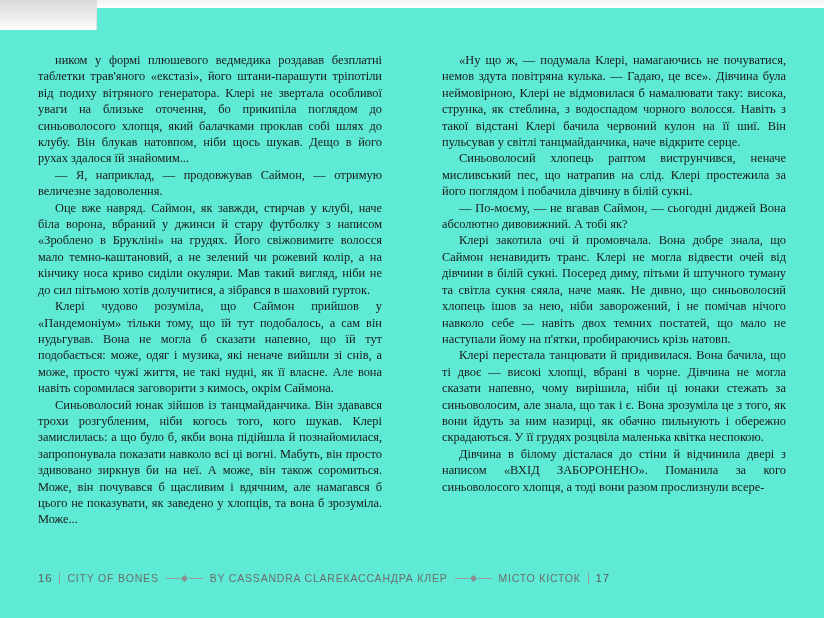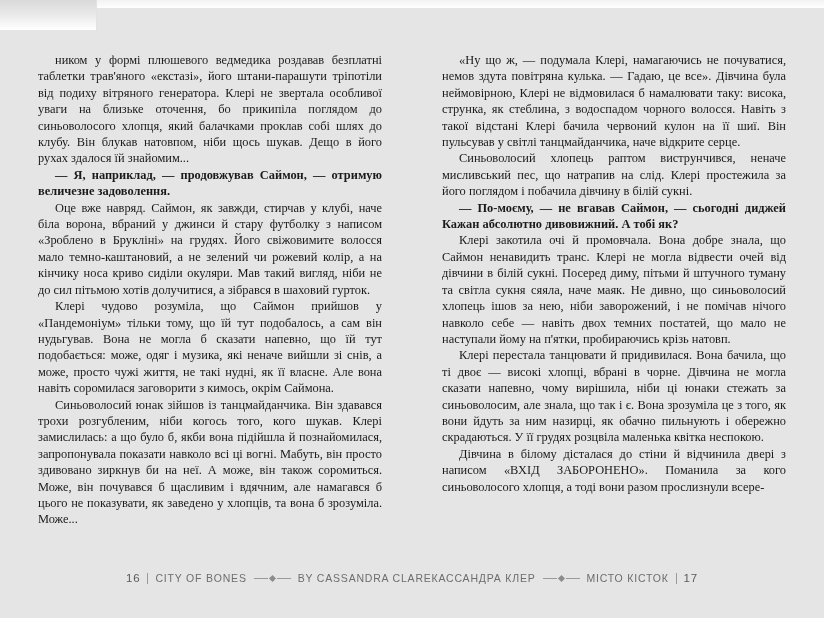--- a/index.html
+++ b/index.html
@@ -11,21 +11,21 @@
     height: 618px;
     background: #ffffff;
     font-family: "Liberation Serif", serif;
     color: #1a1a1a;
     overflow: hidden;
     position: relative;
   }
   .page {
     position: absolute;
     inset: 0;
-    background: #e5e5e5;
+    background: #5eead4;
   }
   
   .scan-shadow-top {
     position: absolute;
     left: 0;
     top: 0;
     width: 96px;
     height: 30px;
     background: linear-gradient(180deg, #d9d9d9 0%, #ececec 55%, #ffffff 100%);
     border-right: 1px solid #e2e2e2;
@@ -56,32 +56,31 @@
     text-align: justify;
     text-justify: inter-word;
     hyphens: auto;
   }
   .col p {
     margin: 0;
     text-indent: 17px;
   }
   .col p.dialog {
     text-indent: 17px;
-    font-weight: bold;
   }
   .footer {
     position: absolute;
     bottom: 30px;
     left: 0;
     width: 824px;
     height: 20px;
     padding: 0 38px;
     box-sizing: border-box;
     display: flex;
-    justify-content: center;
+    justify-content: flex-start;
     align-items: center;
   }
   .folio {
     display: flex;
     align-items: center;
     gap: 7px;
     font-family: "Liberation Sans", sans-serif;
     font-size: 10.5px;
     letter-spacing: 0.8px;
     color: #6d6d6d;
@@ -131,21 +130,21 @@
       <p>ником у формі плюшевого ведмедика роздавав безплатні таблетки трав'яного «екстазі», його штани-парашути тріпотіли від подиху вітряного генератора. Клері не звертала особливої уваги на близьке оточення, бо прикипіла поглядом до синьоволосого хлопця, який балачками проклав собі шлях до клубу. Він блукав натовпом, ніби щось шукав. Дещо в його рухах здалося їй знайомим...</p>
       <p class="dialog">— Я, наприклад, — продовжував Саймон, — отримую величезне задоволення.</p>
       <p>Оце вже навряд. Саймон, як завжди, стирчав у клубі, наче біла ворона, вбраний у джинси й стару футболку з написом «Зроблено в Брукліні» на грудях. Його свіжовимите волосся мало темно-каштановий, а не зелений чи рожевий колір, а на кінчику носа криво сиділи окуляри. Мав такий вигляд, ніби не до сил пітьмою хотів долучитися, а зібрався в шаховий гурток.</p>
       <p>Клері чудово розуміла, що Саймон прийшов у «Пандемоніум» тільки тому, що їй тут подобалось, а сам він нудьгував. Вона не могла б сказати напевно, що їй тут подобається: може, одяг і музика, які неначе вийшли зі снів, а може, просто чужі життя, не такі нудні, як її власне. Але вона навіть соромилася заговорити з кимось, окрім Саймона.</p>
       <p>Синьоволосий юнак зійшов із танцмайданчика. Він зда­вався трохи розгубленим, ніби когось того, кого шукав. Клері замислилась: а що було б, якби вона підійшла й познайомилася, запропонувала показати навколо всі ці вогні. Мабуть, він просто здивовано зиркнув би на неї. А може, він також соромиться. Може, він почувався б щасливим і вдячним, але намагався б цього не показувати, як заведено у хлопців, та вона б зрозуміла. Може...</p>
     </div>
 
     <div class="col">
       <p>«Ну що ж, — подумала Клері, намагаючись не почуватися, немов здута повітряна кулька. — Гадаю, це все». Дівчина була неймовірною, Клері не відмовилася б намалювати таку: висока, струнка, як стеблина, з водоспадом чорного волосся. Навіть з такої відстані Клері бачила червоний кулон на її шиї. Він пульсував у світлі танцмайданчика, наче відкрите серце.</p>
       <p>Синьоволосий хлопець раптом виструнчився, неначе мисливський пес, що натрапив на слід. Клері простежила за його поглядом і побачила дівчину в білій сукні.</p>
-      <p class="dialog">— По-моєму, — не вгавав Саймон, — сьогодні диджей Кажан абсолютно дивовижний. А тобі як?</p>
+      <p class="dialog">— По-моєму, — не вгавав Саймон, — сьогодні диджей Вона абсолютно дивовижний. А тобі як?</p>
       <p>Клері закотила очі й промовчала. Вона добре знала, що Саймон ненавидить транс. Клері не могла відвести очей від дівчини в білій сукні. Посеред диму, пітьми й штучного туману та світла сукня сяяла, наче маяк. Не дивно, що синьоволосий хлопець ішов за нею, ніби заворожений, і не помічав нічого навколо себе — навіть двох темних постатей, що мало не наступали йому на п'ятки, пробираючись крізь натовп.</p>
       <p>Клері перестала танцювати й придивилася. Вона бачила, що ті двоє — високі хлопці, вбрані в чорне. Дівчина не могла сказати напевно, чому вирішила, ніби ці юнаки стежать за синьоволосим, але знала, що так і є. Вона зрозуміла це з того, як вони йдуть за ним назирці, як обачно пильнують і обережно скрадаються. У її грудях розцвіла маленька квітка неспокою.</p>
       <p>Дівчина в білому дісталася до стіни й відчинила двері з написом «ВХІД ЗАБОРОНЕНО». Поманила за кого синьоволосого хлопця, а тоді вони разом прослизнули всере-</p>
     </div>
 
   </div>
 
   <div class="footer">
 
     <div class="folio">

